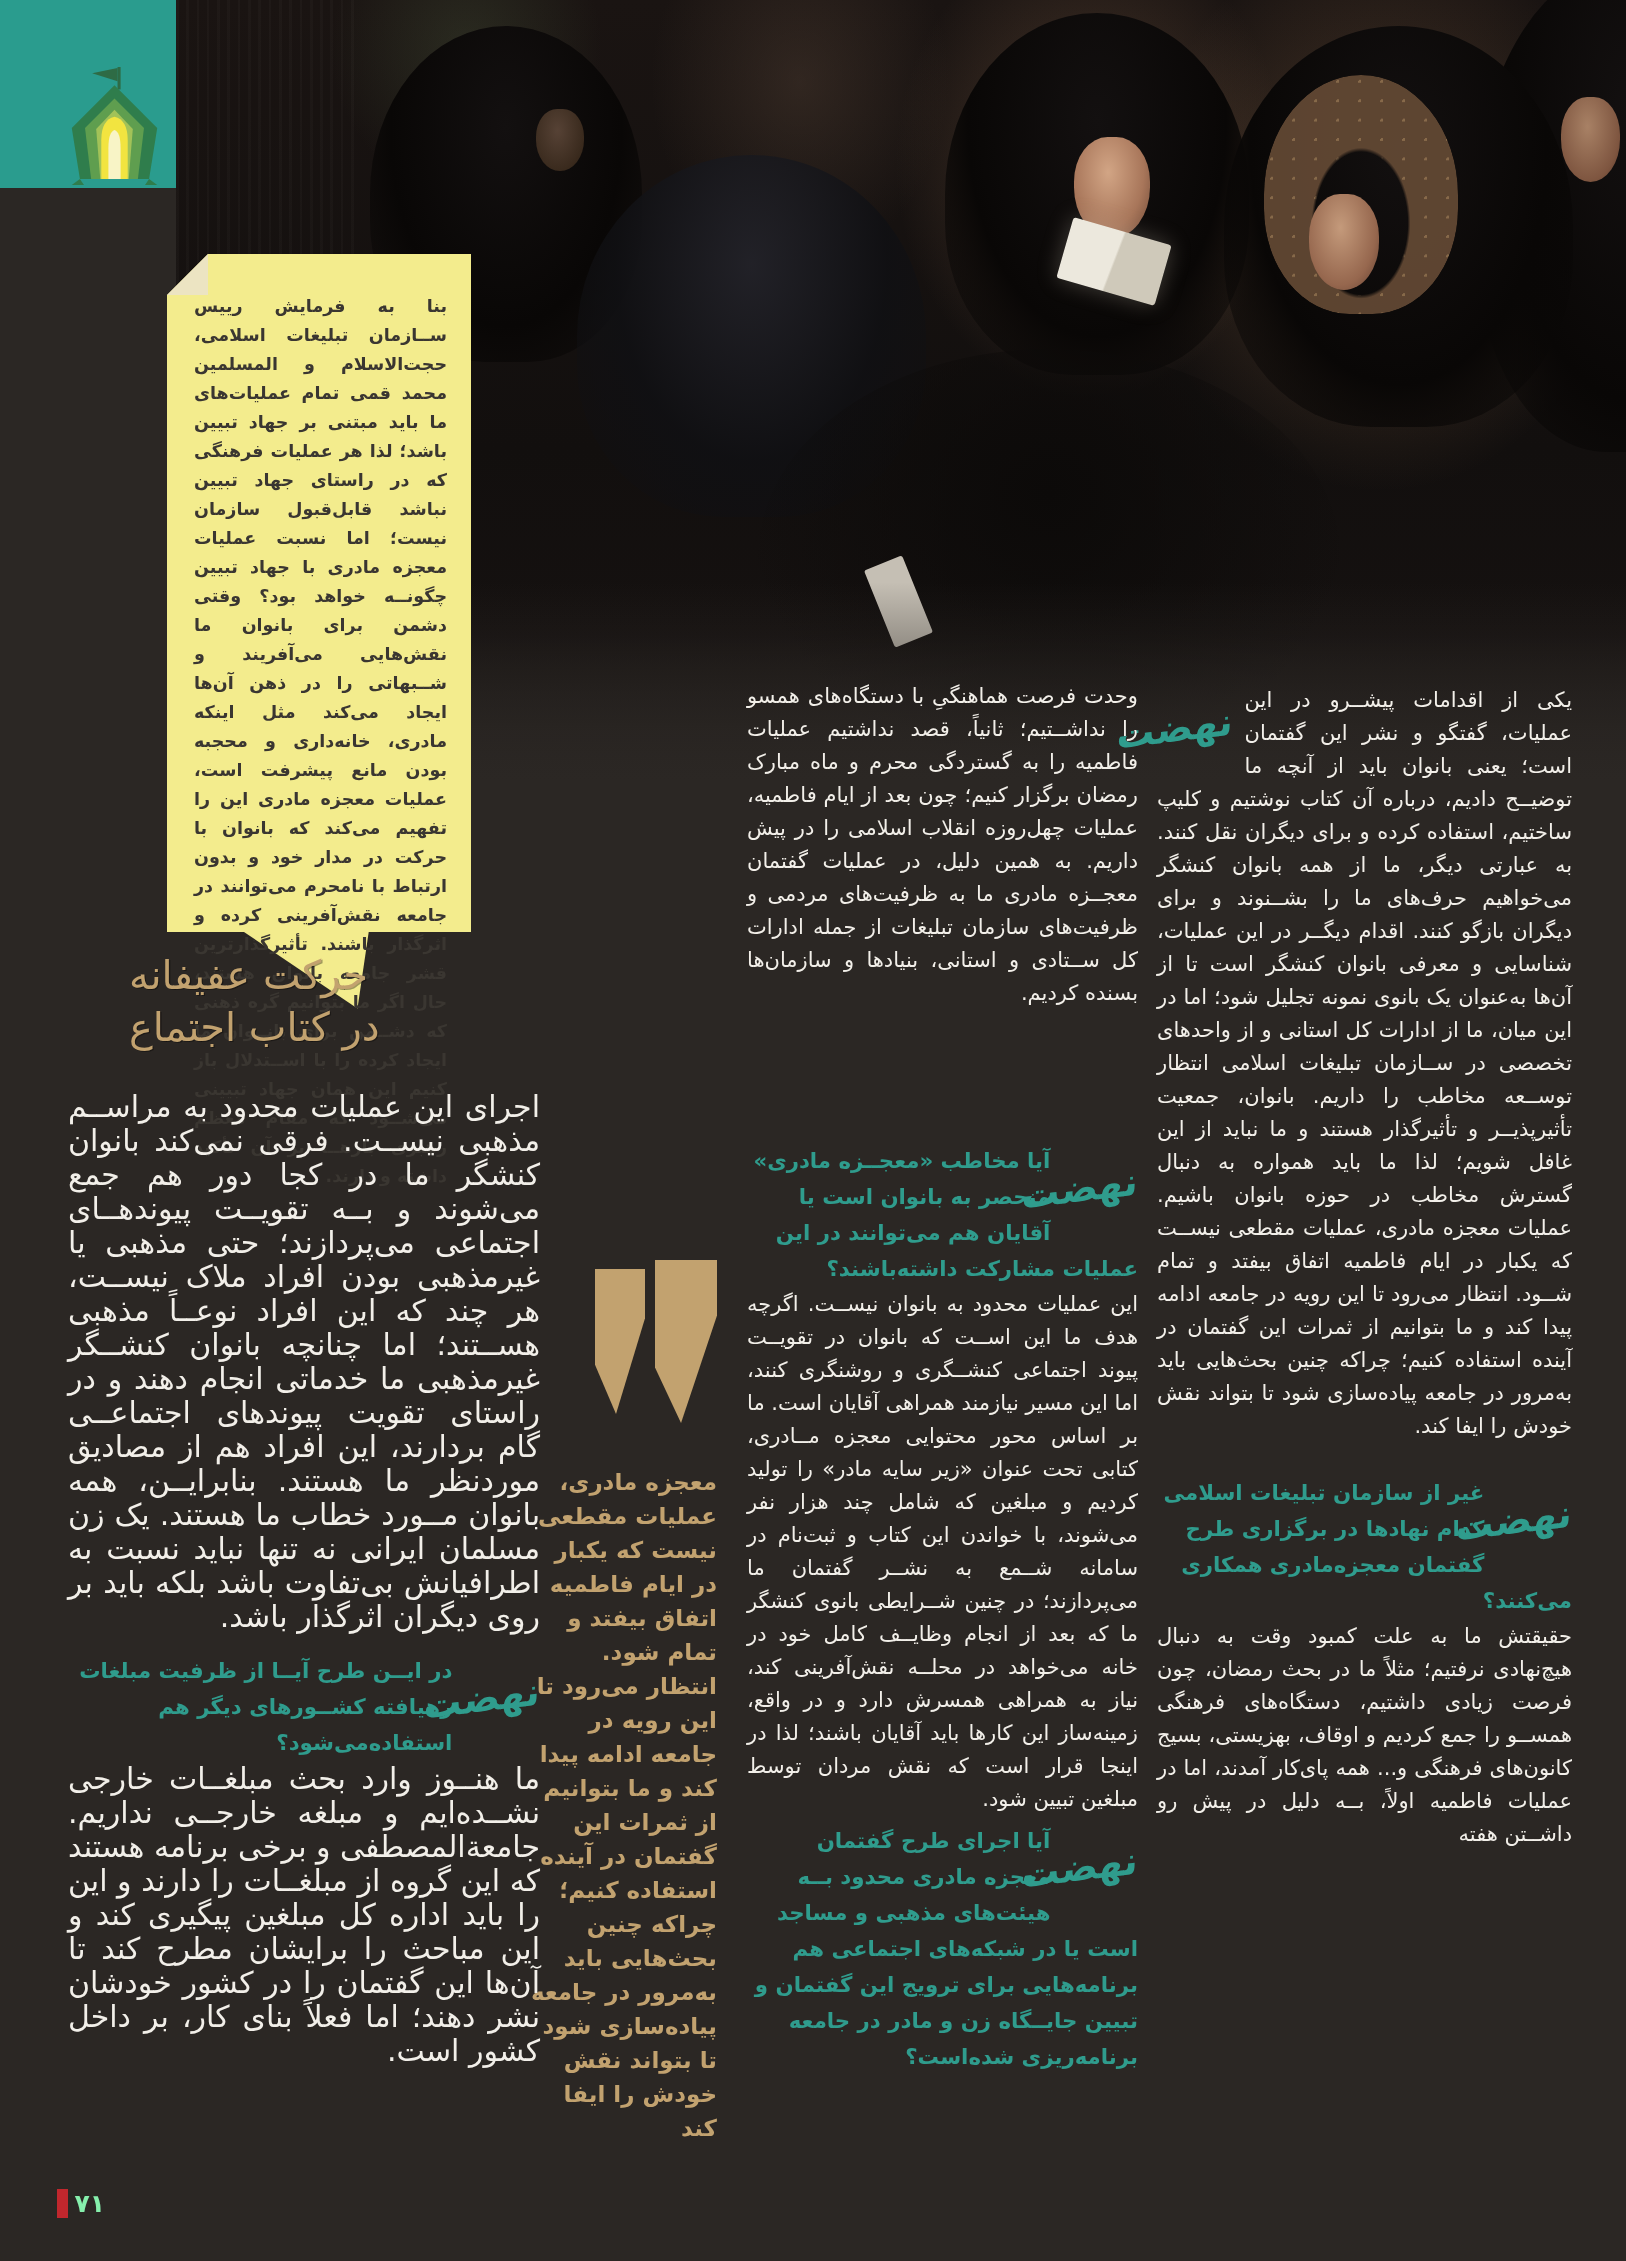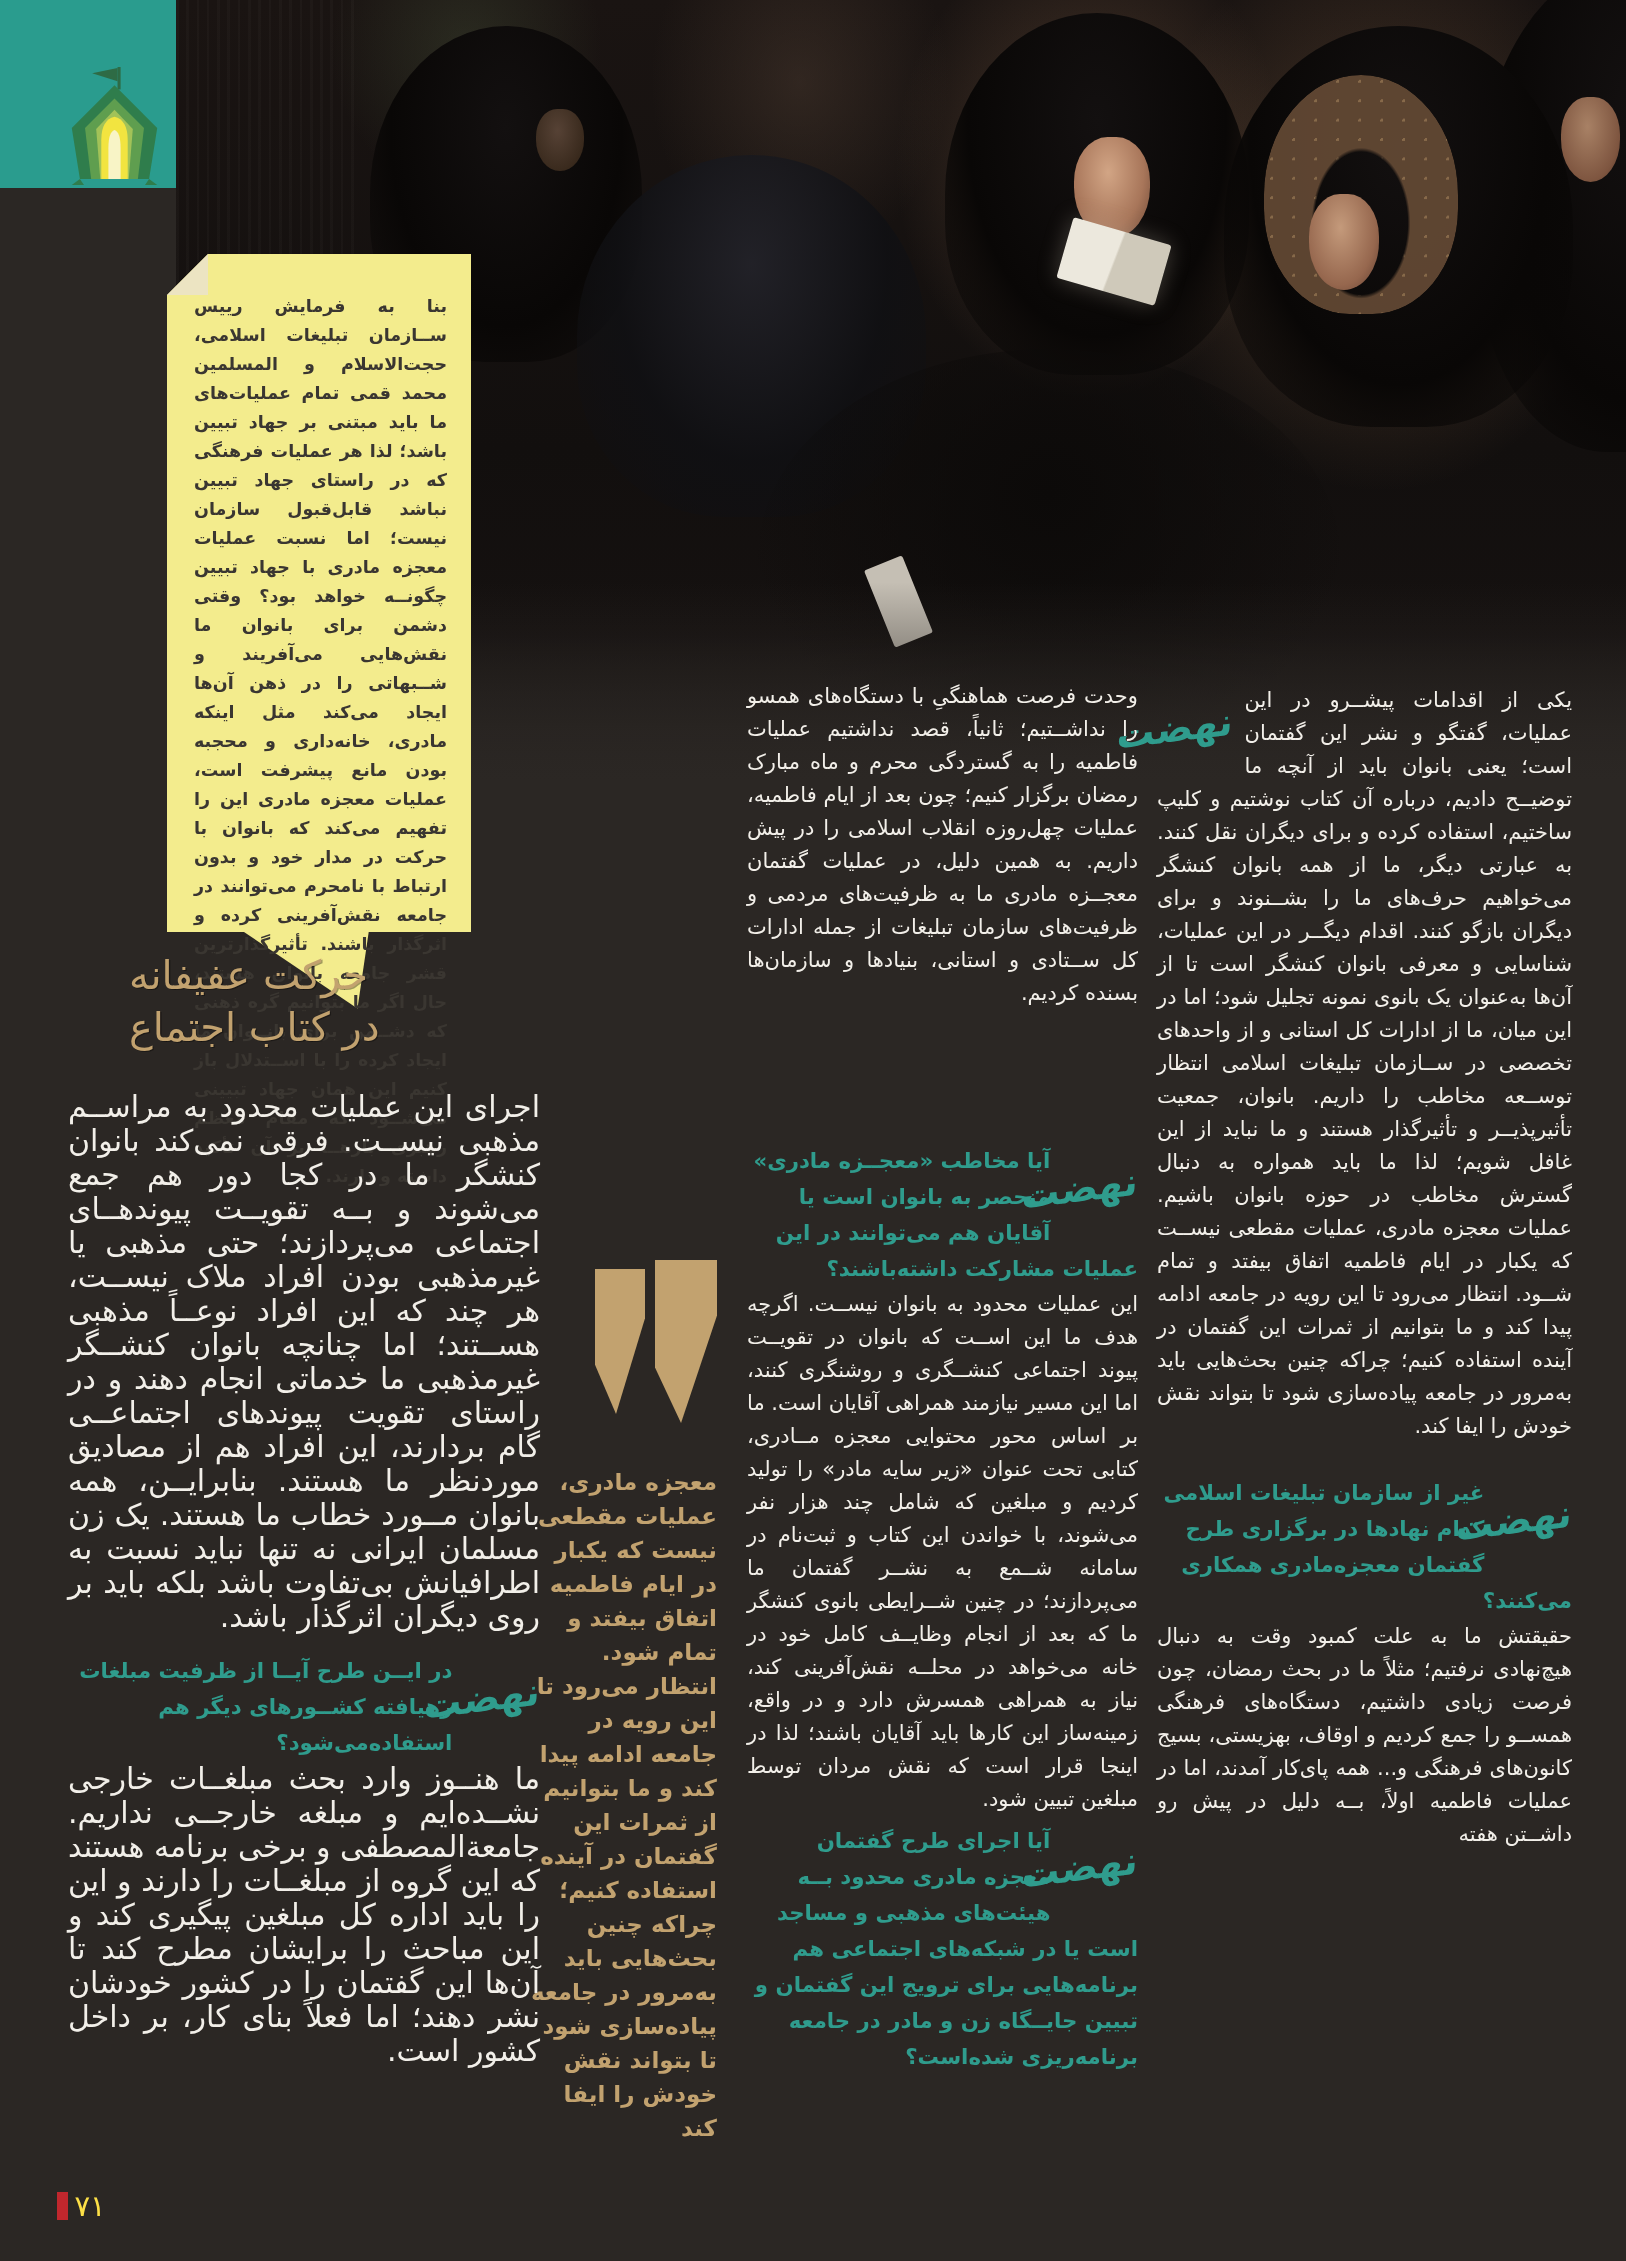--- a/index.html
+++ b/index.html
@@ -74,21 +74,21 @@
   
   .quote-block{position:absolute;left:526px;top:1260px;width:191px;}
   .qmark{position:relative;height:176px;}
   .qm{position:absolute;background:#c2a26f;}
   .qm1{right:72px;top:9px;width:50px;height:145px;clip-path:polygon(0 0,100% 0,100% 34%,42% 100%,0 66%);}
   .qm2{right:0;top:0;width:62px;height:163px;clip-path:polygon(0 0,100% 0,100% 34%,42% 100%,0 66%);}
   .quote-text{margin-top:28.5px;font-size:23px;line-height:34px;font-weight:bold;color:#c2a26f;
         text-align:right;}
   
   .footer{position:absolute;left:57px;top:2189px;display:flex;flex-direction:row-reverse;align-items:center;gap:6.5px;}
-  .page-num{color:#fde047;font-size:29px;font-weight:normal;}
+  .page-num{color:#86efac;font-size:25px;font-weight:bold;}
   .page-tab{width:11px;height:28.5px;background:#c0272d;}
 </style>
 </head>
 <body>
 
 <div class="page">
 
   <div class="brand">
     <svg viewBox="0 0 100 118">
       <rect x="53" y="2" width="3" height="22" fill="#2e6b45"></rect>

